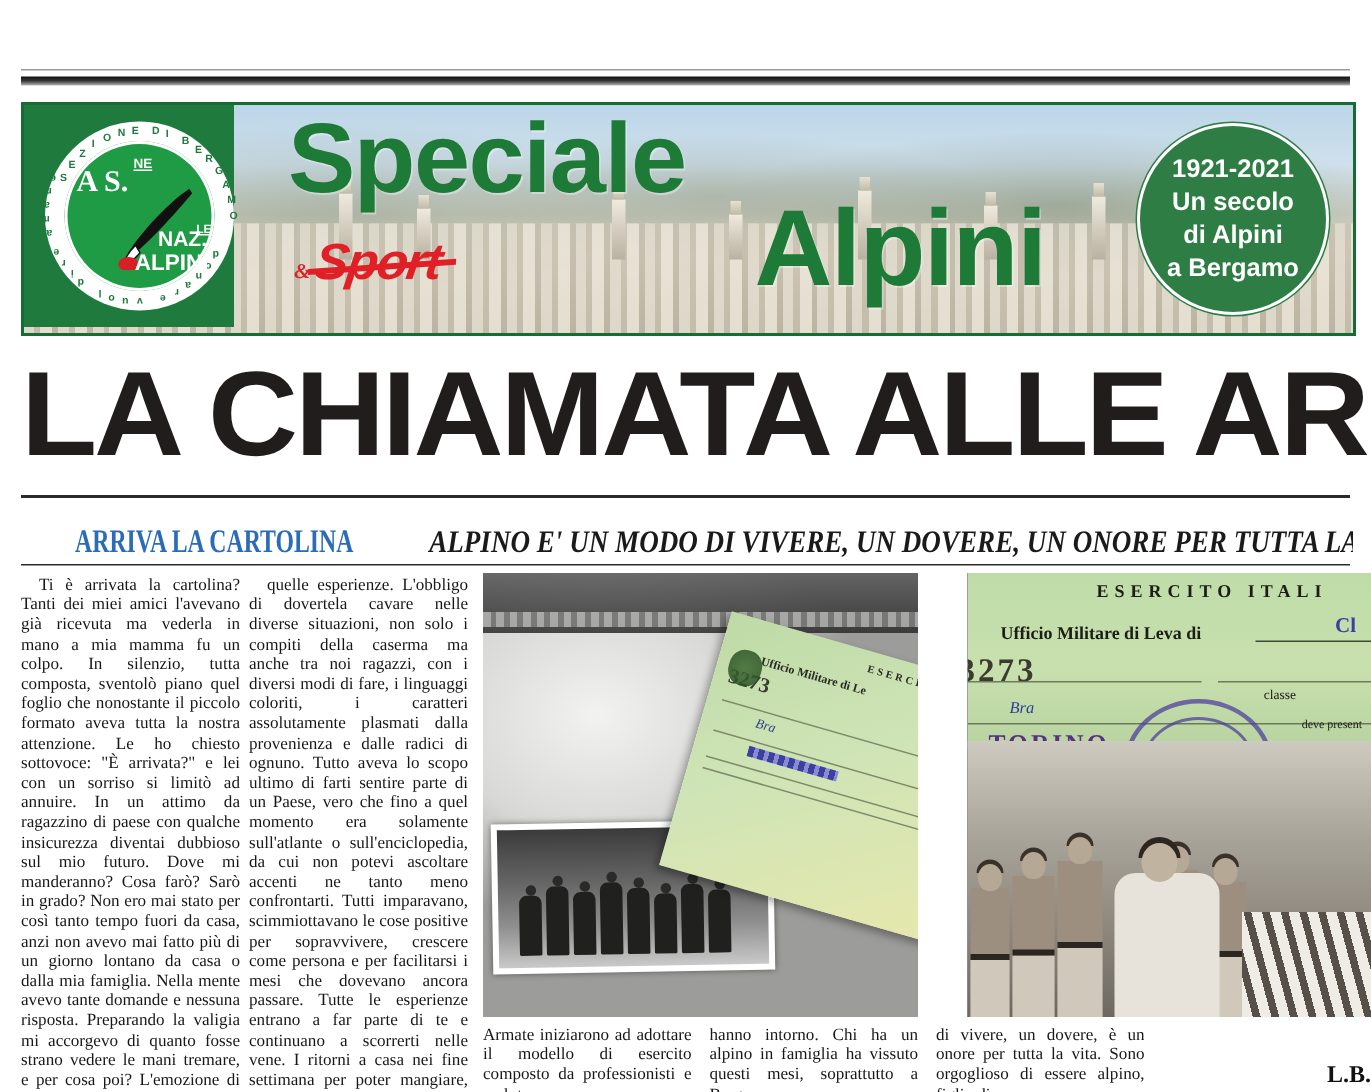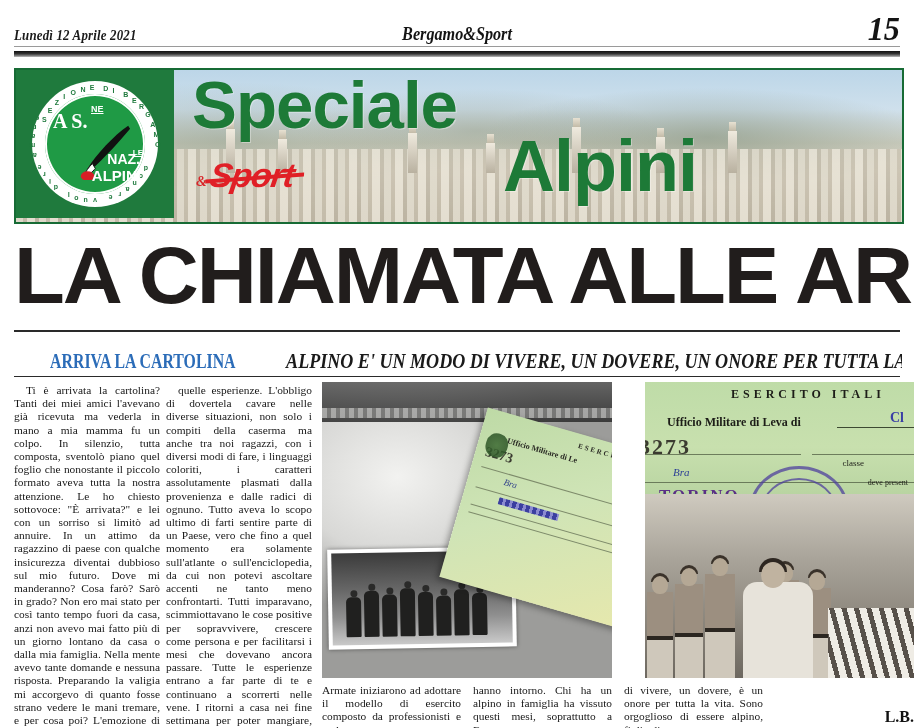--- a/index.html
+++ b/index.html
@@ -72,23 +72,23 @@
     background:
       repeating-linear-gradient(90deg, rgba(225,220,206,.95) 0 7px, rgba(196,188,170,.75) 7px 11px, rgba(236,231,218,.9) 11px 19px, rgba(182,174,156,.6) 19px 23px),
       linear-gradient(180deg, rgba(238,233,220,.6), rgba(172,163,145,.55));
     opacity:.85;
   }
   .city-towers{ position:absolute; left:0; right:0; top:40%; height:28%; }
   .tower{ position:absolute; bottom:0; width:9px; background:linear-gradient(180deg,#efeade,#b9b1a0); }
   .tower::before{content:"";position:absolute;left:1px;right:1px;top:-9px;height:9px;background:linear-gradient(180deg,#e7e1d2,#c3bba8);}
 
   .banner-logo {
-    position:absolute; left:0; top:0; width:158px; height:148px;
+    position:absolute; left:0; top:0; width:140px; height:148px;
     background:#1f7a3d;
-    display:flex; align-items:center; justify-content:center;
+    display:flex; align-items:center; justify-content:flex-end;
   }
   .logo-circle{
     position:relative; width:126px; height:126px; border-radius:50%;
     background:#ffffff;
     display:flex; align-items:center; justify-content:center;
   }
   .logo-inner{
     position:relative; width:100px; height:100px; border-radius:50%;
     background:#1f9a45;
     display:block;
@@ -365,25 +365,20 @@
     position:absolute; right:0; top:26px;
     font-family:"Liberation Serif", serif;
     font-weight:bold; font-size:16px; color:#111;
   }
 </style>
 </head>
 <body>
 
 <div class="page">
 
-  <div class="runhead">
-    <div class="runhead-date">Lunedì 12 Aprile 2021</div>
-    <div class="runhead-title">Bergamo&amp;Sport</div>
-    <div class="runhead-pageno">15</div>
-  </div>
   <div class="rule-thin"></div>
   <div class="rule-thick"></div>
 
   <div class="banner">
     <div class="city"></div>
     <div class="city-towers">
       <div class="tower" style="left:210px;height:44px;"></div>
       <div class="tower" style="left:262px;height:34px;"></div>
       <div class="tower" style="left:392px;height:40px;"></div>
       <div class="tower" style="left:470px;height:30px;"></div>
@@ -449,20 +444,26 @@
 
     <div class="banner-speciale">Speciale</div>
 
     <div class="banner-bs">
       <span class="bs-amp">&amp;</span>
       <span class="bs-sport">Sport</span>
     </div>
 
     <div class="banner-alpini">Alpini</div>
 
+    <div class="banner-badge">
+      <div>1921-2021</div>
+      <div>Un secolo</div>
+      <div>di Alpini</div>
+      <div>a Bergamo</div>
+    </div>
   </div>
 
   <div class="headline">LA CHIAMATA ALLE ARMI</div>
   <div class="headline-rule"></div>
 
   <div class="deckline">
     <span class="kicker">ARRIVA LA CARTOLINA</span>
     <span class="deck">ALPINO E' UN MODO DI VIVERE, UN DOVERE, UN ONORE PER TUTTA LA VITA</span>
   </div>
   <div class="deck-rule"></div>

